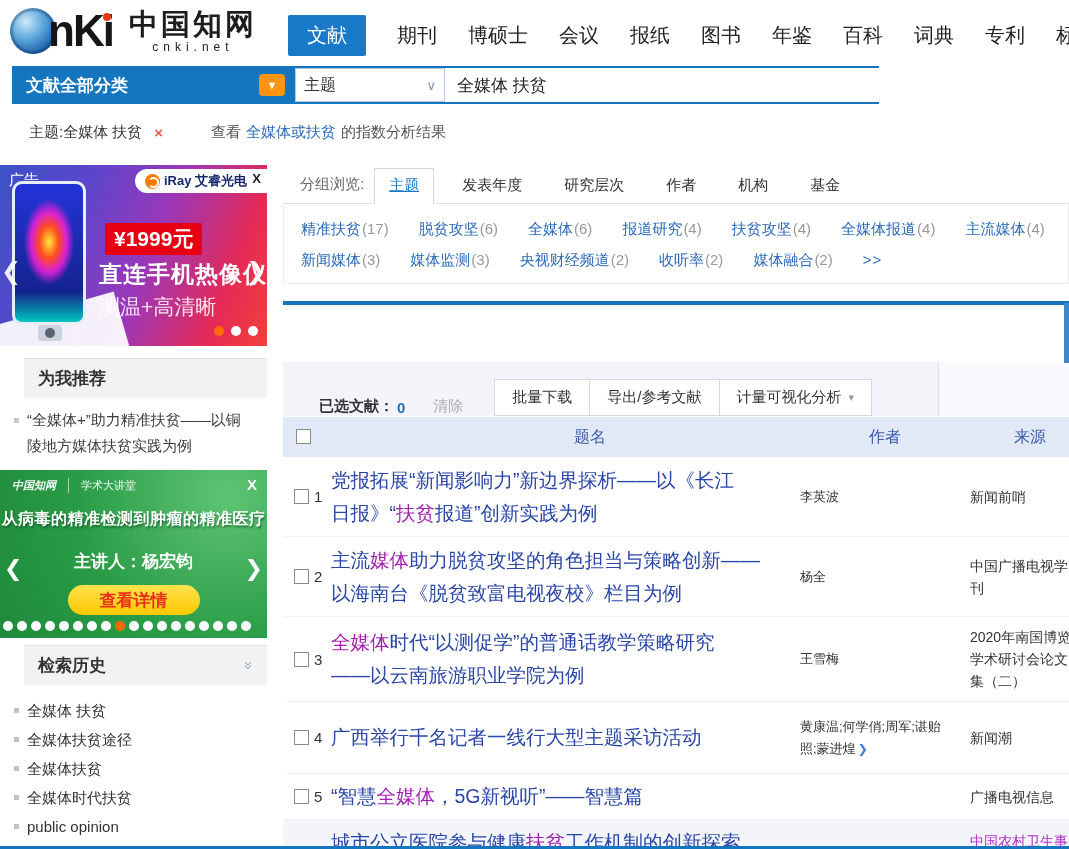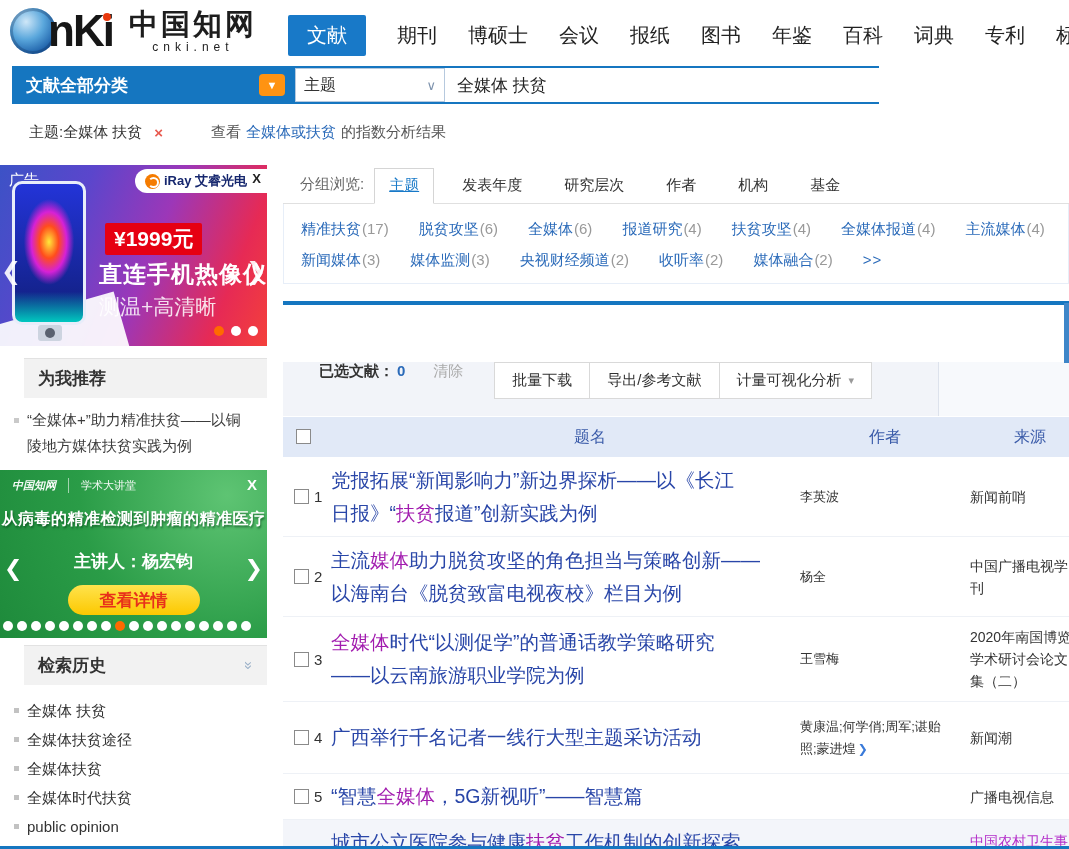--- a/index.html
+++ b/index.html
@@ -144,21 +144,21 @@
   .sort-btn.active { background:#ff7f17; border-color:#ff7f17; color:#fff; }
   .sort-arrow { font-weight:bold; margin-left:1px; }
   .lang { position:absolute; right:8px; top:50%; transform:translateY(-50%); display:flex;
           align-items:center; gap:7px; font-size:15px; color:#333; }
   .lang-icon { width:21px; height:21px; border:2px solid #f08300; border-radius:50%; color:#f08300;
                font-size:12px; display:flex; align-items:center; justify-content:center; position:relative; }
   .lang-icon::after { content:""; position:absolute; right:-5px; bottom:-3px; width:8px; height:3px;
                background:#f08300; transform:rotate(45deg); border-radius:2px; }
 
   .sel-bar { position:absolute; left:0; top:194px; right:0; height:54px; background:#f2f4f9;
-             display:flex; align-items:flex-start; padding-left:36px; }
+             display:flex; align-items:flex-end; padding-left:36px; }
   .sel-label { font-weight:bold; font-size:15px; color:#333; }
   .sel-count { color:#2a6ab9; font-weight:bold; margin-left:3px; font-size:15px; }
   .sel-clear { color:#aaa; margin-left:28px; font-size:15px; }
   .sel-btns { display:flex; margin-left:32px; }
   .sel-btn { border:1px solid #d9d9d9; background:#fff; padding:8px 17px; font-size:15px; color:#333;
              margin-left:-1px; display:flex; align-items:center; gap:7px; }
   .caret { color:#999; font-size:11px; }
   .sel-right { position:absolute; right:0; top:0; bottom:0; width:130px; background:#f7f9fc; }
   .sel-divider { position:absolute; right:130px; top:0; bottom:0; width:1px; background:#dde2ec; }
 

